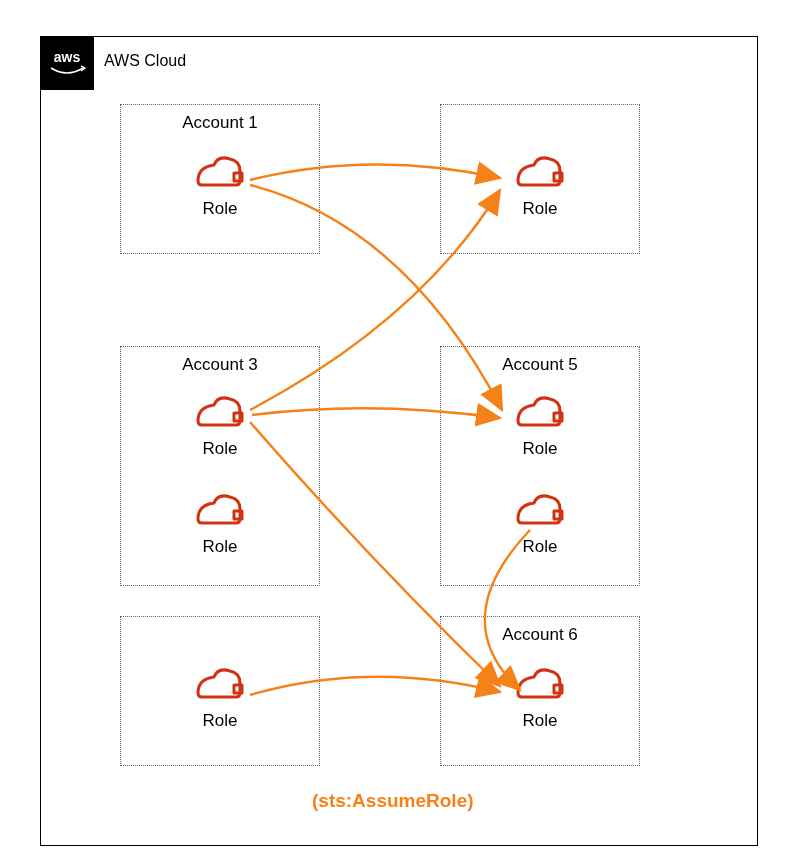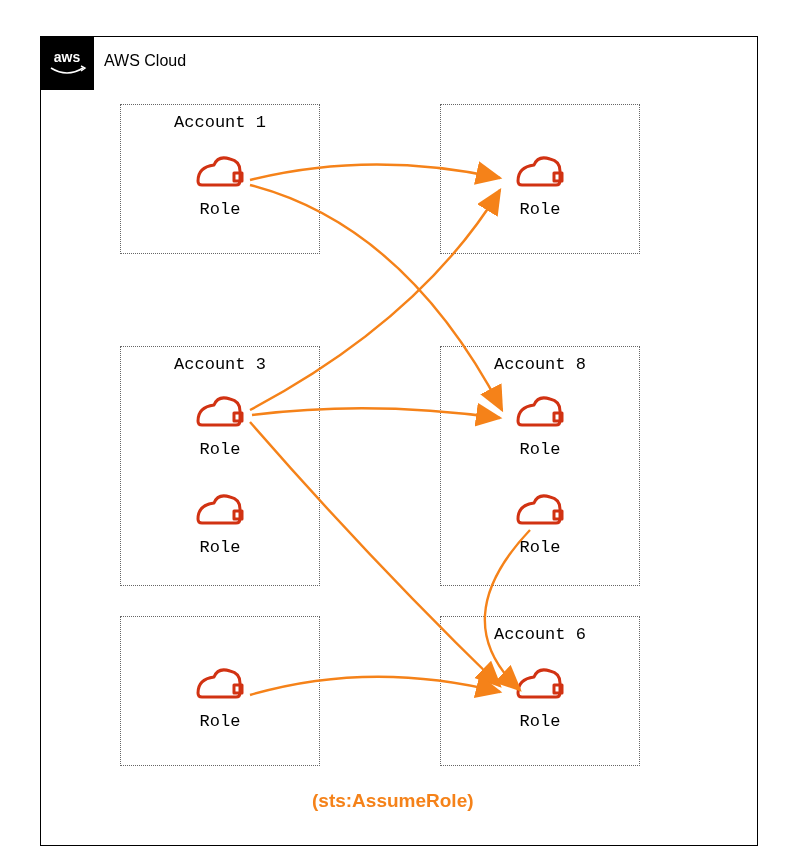--- a/index.html
+++ b/index.html
@@ -41,21 +41,20 @@
     position: absolute;
     left: 104px;
     top: 52px;
     font-size: 16px;
     color: #000;
   }
   .account-box {
     position: absolute;
     border: 1.5px dotted #666;
     box-sizing: border-box;
-    font-family: Liberation Mono, monospace;
   }
   .account-title {
     position: absolute;
     top: 8px;
     left: 0;
     width: 100%;
     text-align: center;
     font-size: 17px;
     color: #000;
   }
@@ -128,21 +127,21 @@
     </div>
     <div class="role" style="top:138px;">
       <svg width="60" height="44" viewBox="0 0 60 44">
         <path d="M8 34 Q8 20 24 18 Q28 8 40 12 Q50 14 50 24 L50 34 Q50 38 46 38 L12 38 Q8 38 8 34 Z M44 26 L52 26 L52 34 L44 34 Z" fill="none" stroke="#D13212" stroke-width="3" stroke-linejoin="round"></path>
       </svg>
       <div class="role-label">Role</div>
     </div>
   </div>
 
   <div class="account-box" style="left:440px; top:346px; width:200px; height:240px;">
-    <div class="account-title">Account 8</div>
+    <div class="account-title">Account 5</div>
     <div class="role" style="top:40px;">
       <svg width="60" height="44" viewBox="0 0 60 44">
         <path d="M8 34 Q8 20 24 18 Q28 8 40 12 Q50 14 50 24 L50 34 Q50 38 46 38 L12 38 Q8 38 8 34 Z M44 26 L52 26 L52 34 L44 34 Z" fill="none" stroke="#D13212" stroke-width="3" stroke-linejoin="round"></path>
       </svg>
       <div class="role-label">Role</div>
     </div>
     <div class="role" style="top:138px;">
       <svg width="60" height="44" viewBox="0 0 60 44">
         <path d="M8 34 Q8 20 24 18 Q28 8 40 12 Q50 14 50 24 L50 34 Q50 38 46 38 L12 38 Q8 38 8 34 Z M44 26 L52 26 L52 34 L44 34 Z" fill="none" stroke="#D13212" stroke-width="3" stroke-linejoin="round"></path>
       </svg>

